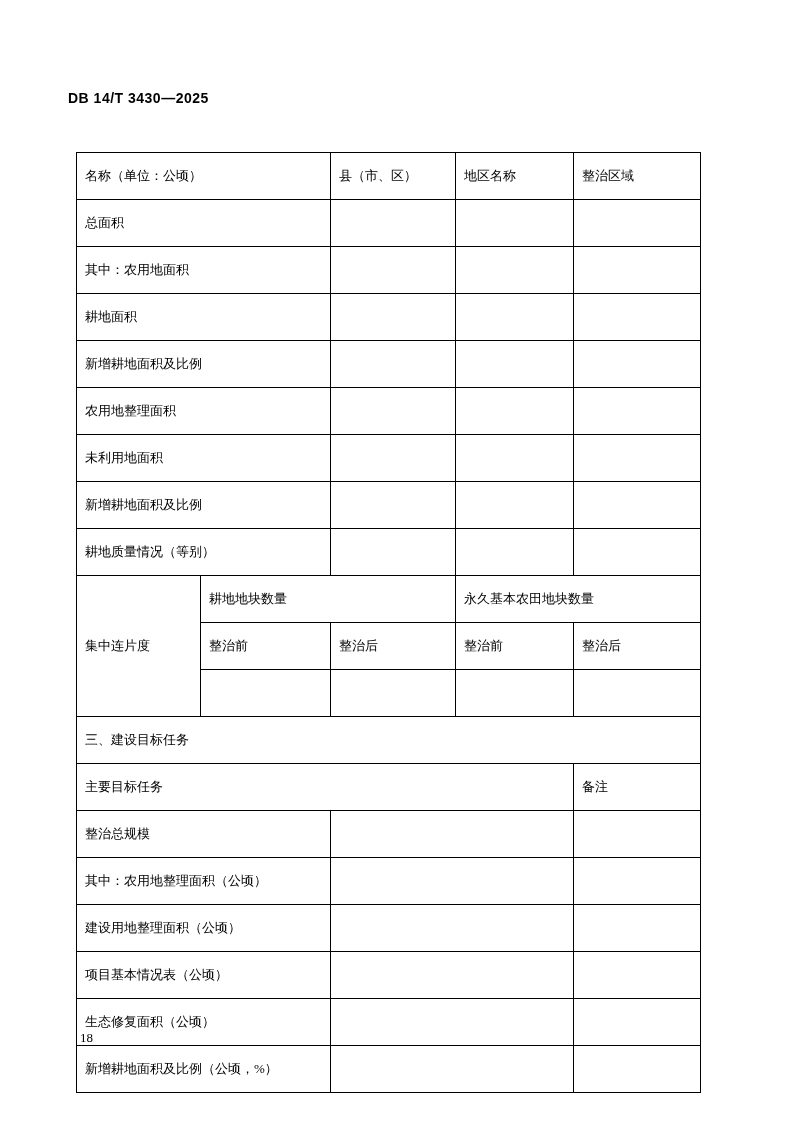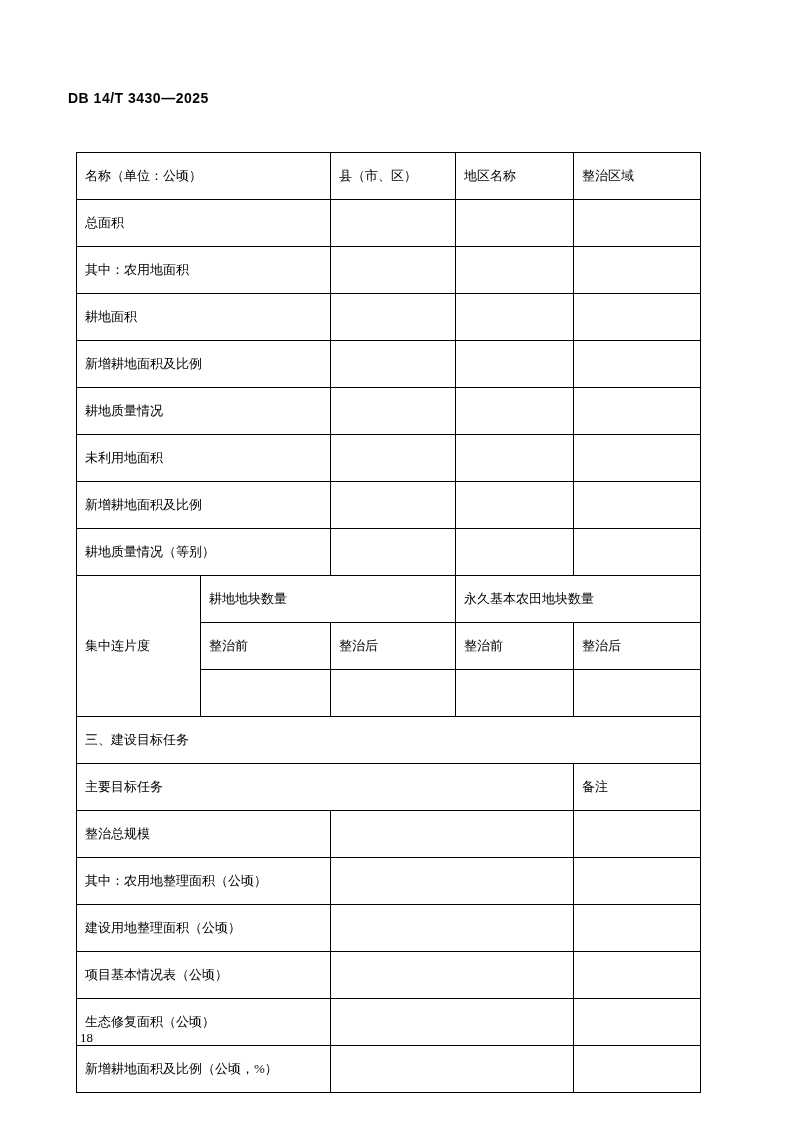--- a/index.html
+++ b/index.html
@@ -104,21 +104,21 @@
         <td></td>
         <td></td>
       </tr>
       <tr>
         <td colspan="2" class="left">新增耕地面积及比例</td>
         <td></td>
         <td></td>
         <td></td>
       </tr>
       <tr>
-        <td colspan="2" class="left">耕地质量情况</td>
+        <td colspan="2" class="left">农用地整理面积</td>
         <td></td>
         <td></td>
         <td></td>
       </tr>
       <tr>
         <td colspan="2" class="left">未利用地面积</td>
         <td></td>
         <td></td>
         <td></td>
       </tr>

